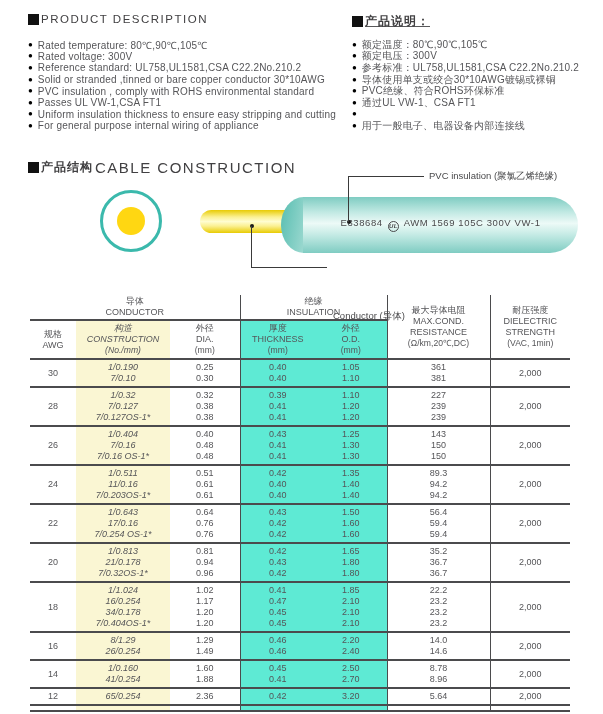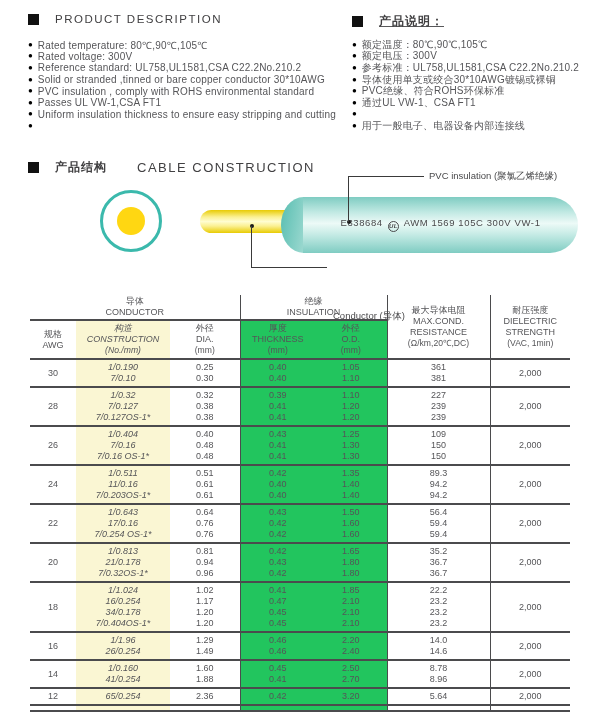--- a/index.html
+++ b/index.html
@@ -2,25 +2,25 @@
 <html><head>
 <meta charset="utf-8">
 <style>
   * { margin:0; padding:0; box-sizing:border-box; }
   body { background:#fff; }
   .page {
     position:relative; width:603px; height:714px; background:#ffffff;
     font-family:"Liberation Sans", sans-serif; color:#58585a; overflow:hidden;
   }
   
-  .sec-title { position:absolute; display:flex; align-items:center; gap:16px; }
+  .sec-title { position:absolute; display:flex; align-items:center; gap:2px; }
   .sq { width:11px; height:11px; background:#111; flex:0 0 auto; }
   .t-en { font-size:11.5px; letter-spacing:1.5px; color:#414042; }
   .t-cn { font-size:12px; color:#414042; font-weight:bold; letter-spacing:1px; }
-  .t-en2 { font-size:13px; letter-spacing:1.5px; color:#414042; margin-left:14px; }
+  .t-en2 { font-size:15px; letter-spacing:1.5px; color:#414042; }
   
   .bullets { position:absolute; }
   .bullet-row { display:flex; align-items:center; height:11.6px; white-space:nowrap; }
   .bullet { color:#000; font-size:8px; margin-right:5px; line-height:1; }
   .bullet-text { font-size:10px; color:#555558; letter-spacing:0.2px; }
   
   .cross-ring { position:absolute; left:100px; top:190px; width:62px; height:62px;
     border:3px solid #3bb9ac; border-radius:50%; background:#fff;
     display:flex; align-items:center; justify-content:center; }
   .cross-core { width:28px; height:28px; border-radius:50%; background:#ffd712; }
@@ -45,21 +45,21 @@
   table.spec { width:540px; border-collapse:collapse; table-layout:fixed; }
   .spec th, .spec td { font-weight:normal; text-align:center; vertical-align:middle;
     font-size:9px; line-height:11px; padding:2px 0; color:#555558; }
   .spec thead tr.grp th { border-bottom:2px solid #4b4b4d; padding:1px 0; }
   .spec thead tr.cols { height:30px; }
   .spec thead tr.cols th { border-bottom:2px solid #4b4b4d; }
   .spec th.span2 { border-bottom:2px solid #4b4b4d;margin-left:14px; }
   .spec tbody td { border-bottom:2px solid #4b4b4d; }
   .vr { border-right:1.5px solid #4b4b4d; }
   .c-yellow { background:#faf6d3;font-style:italic; }
-  .c-blue { background:#22c55e; }
+  .c-blue { background:#5eead4; }
   .top { vertical-align:top; }
   .hdr-sub { font-size:8.6px; }
 </style>
 </head>
 <body>
 
 <div class="page">
 
   <div class="sec-title" style="left:28px; top:13px;">
     <span class="sq"></span>
@@ -89,20 +89,21 @@
       <div class="bullet-row">
         <span class="bullet">●</span>
         <span class="bullet-text">Passes UL VW-1,CSA FT1</span>
       </div>
       <div class="bullet-row">
         <span class="bullet">●</span>
         <span class="bullet-text">Uniform insulation thickness to ensure easy stripping and cutting</span>
       </div>
       <div class="bullet-row">
         <span class="bullet">●</span>
+        <span class="bullet-text">For general purpose internal wiring of appliance</span>
       </div>
     </div>
 
   <div class="sec-title" style="left:352px; top:13px;text-decoration:underline;">
     <span class="sq"></span>
     <span class="t-cn">产品说明：</span>
   </div>
   <div class="bullets" style="left:352px; top:39px;">
       <div class="bullet-row">
         <span class="bullet">●</span>
@@ -307,21 +308,21 @@
               <div>0.43</div>
               <div>0.41</div>
               <div>0.41</div>
             </td>
             <td class="c-blue vr">
               <div>1.25</div>
               <div>1.30</div>
               <div>1.30</div>
             </td>
             <td class="vr top">
-              <div>109</div>
+              <div>143</div>
               <div>150</div>
               <div>150</div>
             </td>
             <td>
               <div>2,000</div>
             </td>
           </tr>
           <tr>
             <td>
               <div>24</div>
@@ -457,21 +458,21 @@
             </td>
             <td>
               <div>2,000</div>
             </td>
           </tr>
           <tr>
             <td>
               <div>16</div>
             </td>
             <td class="c-yellow">
-              <div>1/1.96</div>
+              <div>8/1.29</div>
               <div>26/0.254</div>
             </td>
             <td class="vr">
               <div>1.29</div>
               <div>1.49</div>
             </td>
             <td class="c-blue">
               <div>0.46</div>
               <div>0.46</div>
             </td>

